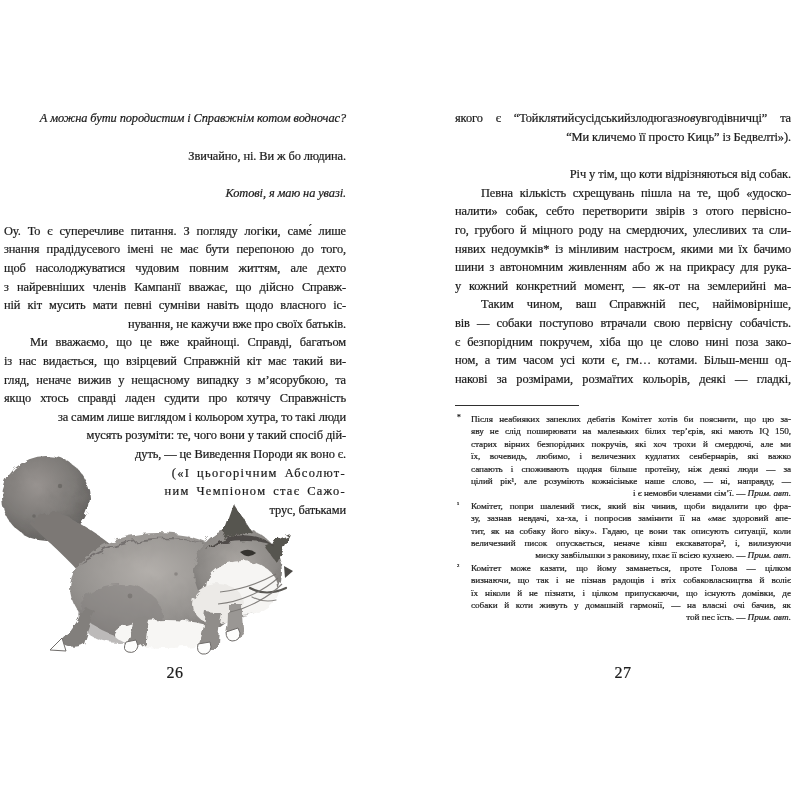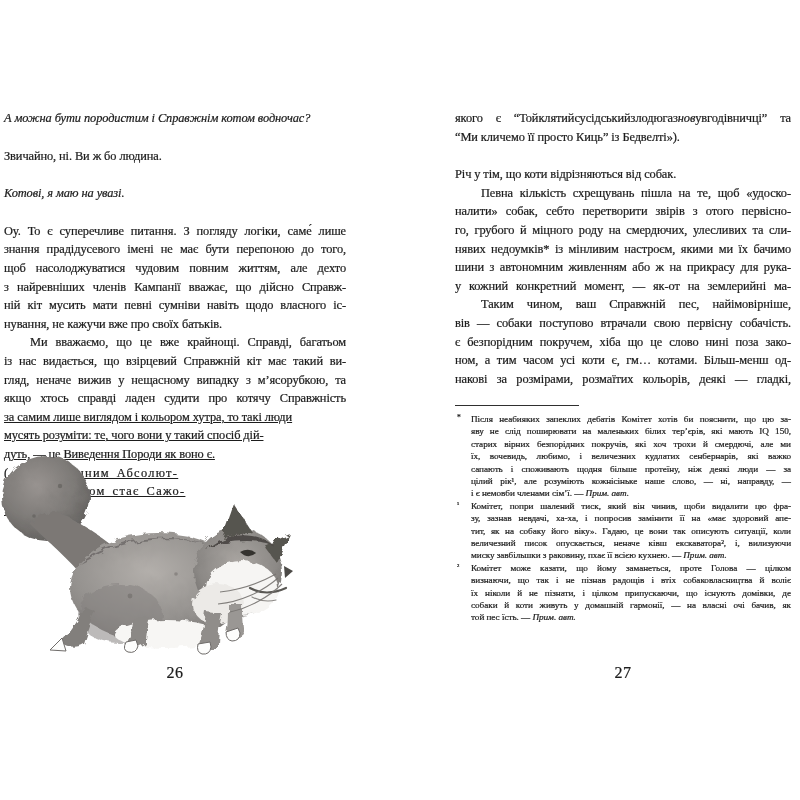--- a/index.html
+++ b/index.html
@@ -4,23 +4,23 @@
 <style>
   html,body{margin:0;padding:0;background:#ffffff;}
   .spread{
     position:relative;width:800px;height:800px;background:#ffffff;overflow:hidden;
     font-family:"Liberation Serif","DejaVu Serif",serif;color:#1d1d1d;
     -webkit-text-stroke:0.22px #1d1d1d;
   }
   .col{position:absolute;top:109px;}
   .col-left{left:4px;width:342px;}
   .col-right{left:455px;width:336px;}
-  .ln{font-size:12.4px;line-height:18.6px;letter-spacing:-0.1px;white-space:normal;}
+  .ln{font-size:12.4px;line-height:18.6px;letter-spacing:-0.1px;white-space:normal;text-align:right;}
   .j{text-align:justify;text-align-last:justify;}
-  .r{text-decoration:underline;}
+  .r{}
   .it,span.it{font-style:italic;}
   .ind{padding-left:26px;}
   .gap{margin-top:19px;}
   .sp{letter-spacing:1.3px;word-spacing:2.5px;}
   .fnrule{width:124px;height:1.6px;background:#2f2f2f;margin-top:16.5px;}
   .fn{margin-top:6.5px;}
   .fn .ln{font-size:9.2px;line-height:12.4px;padding-left:16px;position:relative;letter-spacing:-0.05px;}
   .fn .ln span.mk{position:absolute;left:2px;top:-1px;font-size:7.6px;}
   .pageno{position:absolute;top:664px;font-size:16px;text-align:center;letter-spacing:0.5px;}
   .pageno-left{left:4px;width:342px;}

